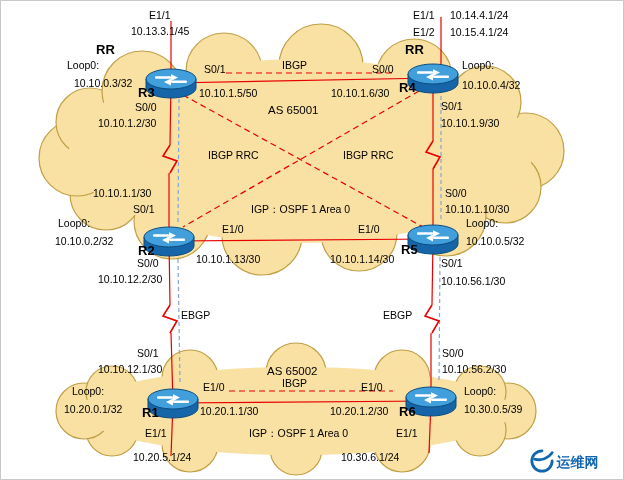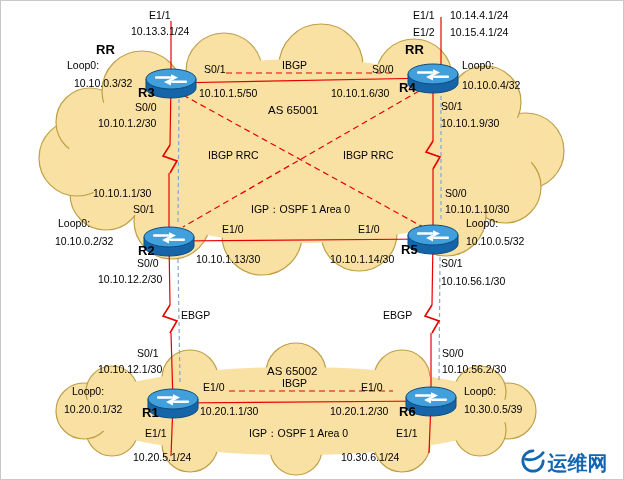--- a/index.html
+++ b/index.html
@@ -7,21 +7,21 @@
   .canvas{position:relative;width:624px;height:480px;background:#fff;border:1px solid #c8c8c8;
           font-family:"Liberation Sans",sans-serif;overflow:hidden}
   .bg{position:absolute;left:0;top:0;z-index:1}
   .router{position:absolute;width:52px;height:34px;z-index:2}
   .router svg{width:100%;height:100%;display:block}
   .lbl{position:absolute;font-size:10.5px;line-height:1.15;color:#000;white-space:nowrap;z-index:3}
   .lbl.b{font-weight:bold;font-size:13px}
   .lbl.big{font-size:11.5px}
   .logo{position:absolute;right:3px;bottom:2px;width:112px;z-index:4;color:#1266B1}
   .logo-row1{display:flex;align-items:center;justify-content:center;gap:3px}
-  .logo-brand{font-size:20px;font-weight:bold}
+  .logo-brand{font-size:14px;font-weight:bold}
   .logo-site{text-align:center;font-size:15px;font-weight:bold;letter-spacing:.5px}
 </style>
 </head>
 <body>
 
 <div class="canvas">
 
   <svg class="bg" width="624" height="480" viewBox="0 0 624 480">
     <defs>
       <symbol id="router-sym" viewBox="0 0 52 34">
@@ -135,21 +135,21 @@
         <use href="#router-sym"></use>
       </svg>
     </div>
   <div class="router" style="left:404px;top:384px">
       <svg viewBox="0 0 52 34">
         <use href="#router-sym"></use>
       </svg>
     </div>
 
   <div class="lbl" style="left:148px;top:8px">E1/1</div>
-  <div class="lbl" style="left:130px;top:24px">10.13.3.1/24</div>
+  <div class="lbl" style="left:130px;top:24px">10.13.3.1/45</div>
   <div class="lbl b" style="left:95px;top:42px">RR</div>
   <div class="lbl" style="left:66px;top:58px">Loop0:</div>
   <div class="lbl" style="left:73px;top:76px">10.10.0.3/32</div>
   <div class="lbl b" style="left:137px;top:85px">R3</div>
   <div class="lbl" style="left:203px;top:62px">S0/1</div>
   <div class="lbl" style="left:198px;top:86px">10.10.1.5/50</div>
   <div class="lbl" style="left:134px;top:100px">S0/0</div>
   <div class="lbl" style="left:97px;top:116px">10.10.1.2/30</div>
 
   <div class="lbl" style="left:412px;top:8px">E1/1</div>

